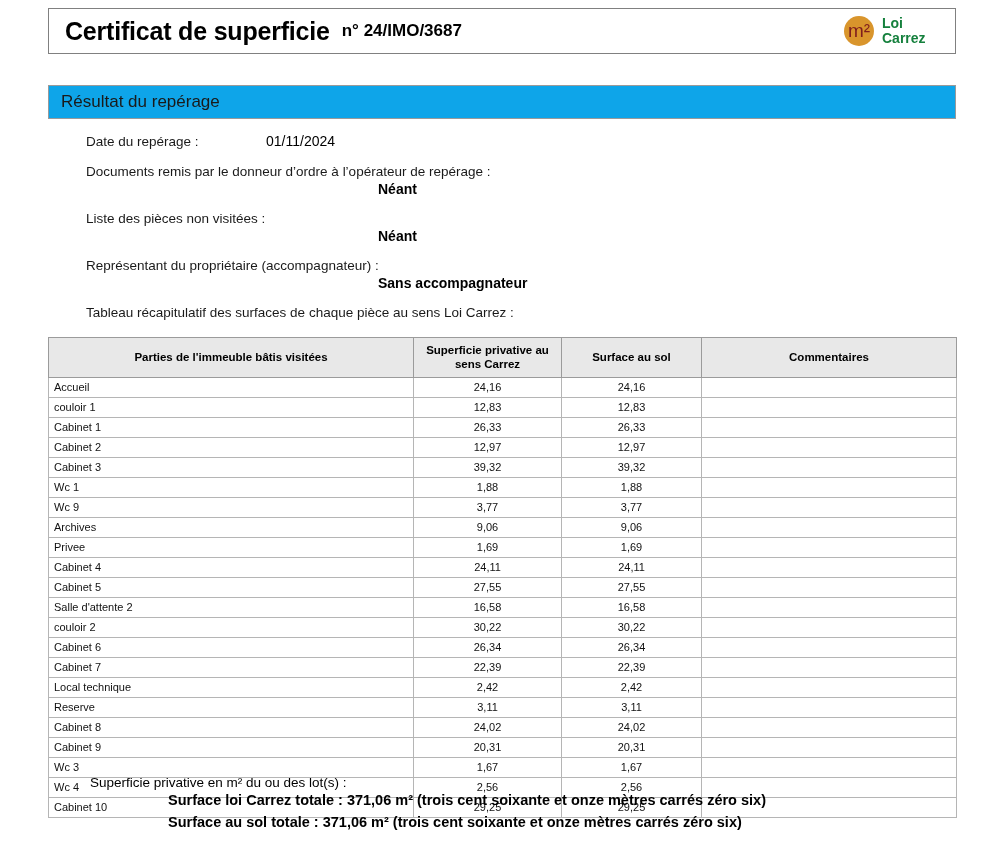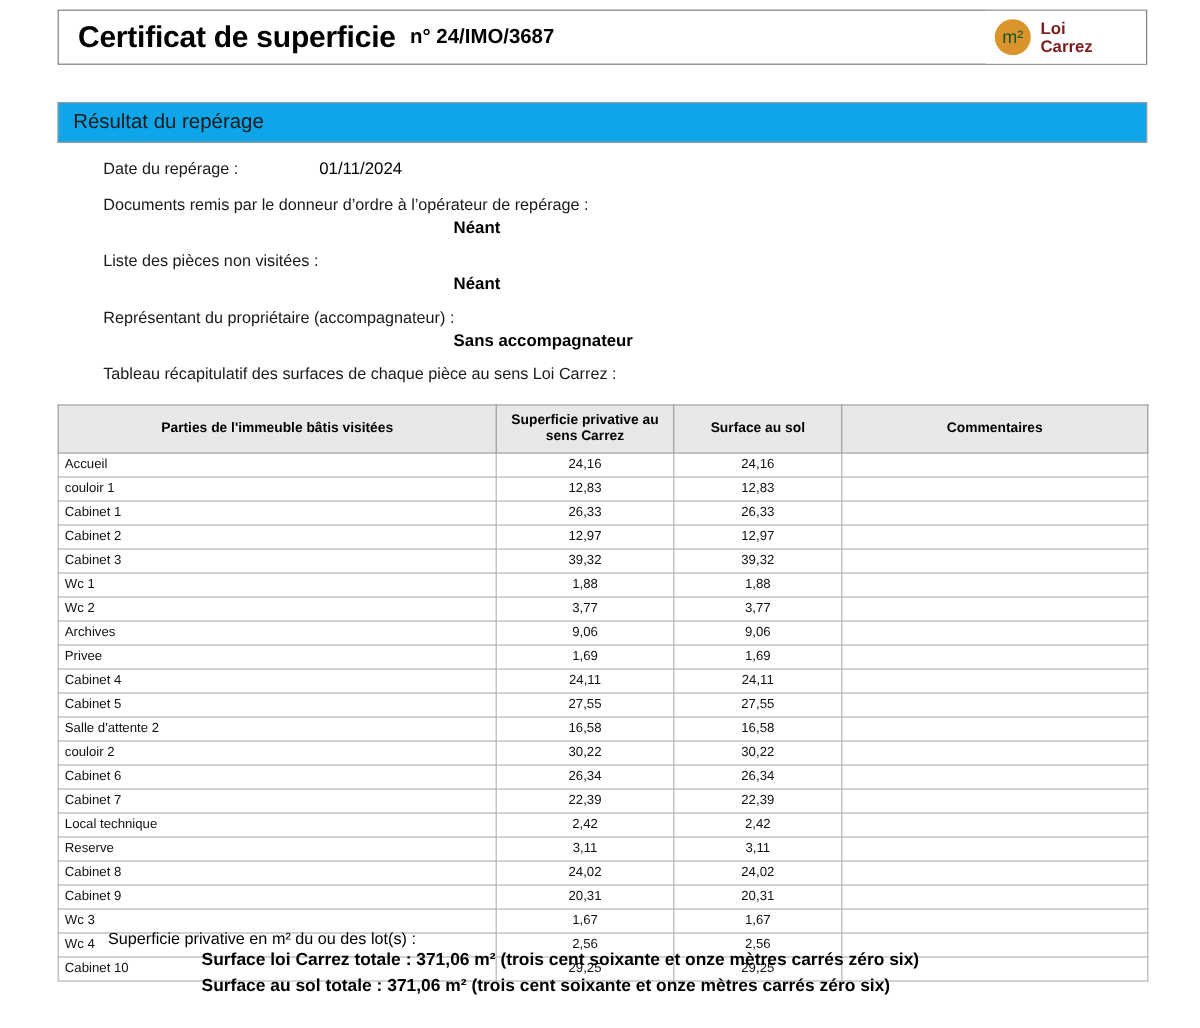--- a/index.html
+++ b/index.html
@@ -63,32 +63,32 @@
     display: flex;
     align-items: center;
     background: #ffffff;
     border-left: 1px solid #ffffff;
   }
   .logo-circle {
     width: 30px;
     height: 30px;
     border-radius: 50%;
     background: #d9952c;
-    color: #14532d;
-    font-size: 15px;
+    color: #7f1d1d;
+    font-size: 19px;
     display: flex;
     align-items: center;
     justify-content: center;
-    margin-left: 6px;
+    margin-left: 21px;
     flex: none;
   }
   .logo-text {
     margin-left: 8px;
     line-height: 1.05;
-    color: #7f1d1d;
+    color: #15803d;
     font-weight: bold;
     font-size: 14px;
   }
 
   
   .section-bar {
     position: absolute;
     left: 48px;
     top: 85px;
     width: 908px;
@@ -288,21 +288,21 @@
             <td class="c-num">39,32</td>
             <td class="c-com"></td>
           </tr>
           <tr>
             <td class="c-name">Wc 1</td>
             <td class="c-num">1,88</td>
             <td class="c-num">1,88</td>
             <td class="c-com"></td>
           </tr>
           <tr>
-            <td class="c-name">Wc 2</td>
+            <td class="c-name">Wc 9</td>
             <td class="c-num">3,77</td>
             <td class="c-num">3,77</td>
             <td class="c-com"></td>
           </tr>
           <tr>
             <td class="c-name">Archives</td>
             <td class="c-num">9,06</td>
             <td class="c-num">9,06</td>
             <td class="c-com"></td>
           </tr>

